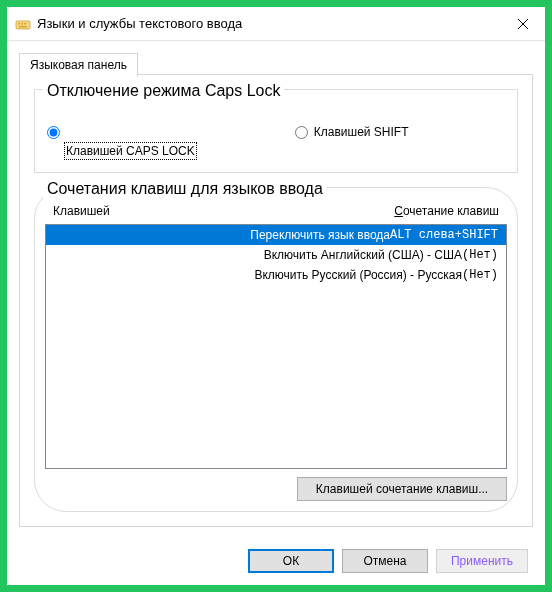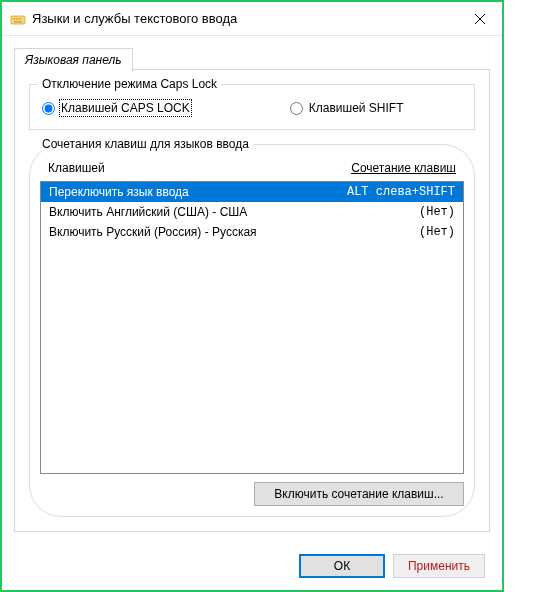--- a/index.html
+++ b/index.html
@@ -7,23 +7,23 @@
     margin: 0;
     font-family: "Segoe UI", Tahoma, sans-serif;
     font-size: 12px;
     background: #fff;
     color: #000;
     width: 552px;
     height: 592px;
     overflow: hidden;
   }
   .window {
-    width: 504px;
+    width: 552px;
     height: 592px;
-    border: 2px solid #22c55e;
+    border: 7px solid #22c55e;
     background: #fff;
     display: flex;
     flex-direction: column;
   }
   .titlebar {
     height: 34px;
     display: flex;
     align-items: center;
     padding: 0 0 0 8px;
     border-bottom: 1px solid #e5e5e5;
@@ -68,21 +68,20 @@
     padding: 4px 10px 5px 10px;
     font-size: 12px;
     background: #fff;
     position: relative;
     cursor: default;
   }
   .tab.inactive {
     background: #fff;
     color: #000;
     top: 2px;
-    font-style: italic;
   }
   .tab.active {
     background: #fff;
     border-bottom: 1px solid #fff;
     padding: 5px 12px 6px 12px;
     z-index: 3;
   }
   .tabpanel {
     border: 1px solid #d6d6d6;
     background: #fff;
@@ -98,21 +97,21 @@
     border: 1px solid #dcdcdc;
     position: relative;
     padding: 12px 10px 10px 10px;
   }
   .groupbox > .legend {
     position: absolute;
     top: -8px;
     left: 8px;
     background: #fff;
     padding: 0 4px;
-    font-size: 12px;
+    font-size: 16px;
     color: #000;
   }
   .radios {
     display: flex;
     gap: 100px;
     align-items: center;
     padding: 4px 2px 4px 2px;
   }
   .radio {
     display: flex;
@@ -120,49 +119,50 @@
     gap: 6px;
   }
   .radio input[type=radio] {
     width: 13px;
     height: 13px;
     margin: 0;
   }
   .radio.focused label {
     outline: 1px dotted #000;
     outline-offset: 1px;
+    margin-top: 38px;
   }
   .hotkey-group {
     flex: 1;
     display: flex;
     flex-direction: column;
     border-radius: 32px;
   }
   .list-header {
     display: flex;
     padding: 4px 8px 4px 8px;
     font-size: 12px;
   }
   .list-header .col-action { flex: 1; }
-  .list-header .col-shortcut { text-align: right; text-decoration: underline; }
+  .list-header .col-shortcut { text-align: right; }
   .underline-first::first-letter { text-decoration: underline; }
   .listview {
     border: 1px solid #828790;
     background: #fff;
     flex: 1;
     margin: 2px 0 8px 0;
     overflow: hidden;
   }
   .listrow {
     display: flex;
     padding: 3px 8px 3px 8px;
     font-size: 12px;
     align-items: center;
   }
-  .listrow .c1 { flex: 1; white-space: nowrap; overflow: hidden; text-overflow: ellipsis; }
+  .listrow .c1 { flex: 1; white-space: nowrap; overflow: hidden; text-overflow: ellipsis; text-align: right; }
   .listrow .c2 { text-align: right; white-space: nowrap; font-family: Liberation Mono, monospace; }
   .listrow.selected {
     background: #0078d7;
     color: #fff;
   }
   .btn-row {
     display: flex;
     justify-content: flex-end;
   }
   .btn {
@@ -172,21 +172,21 @@
     padding: 4px 14px;
     min-width: 86px;
     height: 24px;
     display: inline-flex;
     align-items: center;
     justify-content: center;
     cursor: default;
   }
   .btn.wide { min-width: 210px; padding: 4px 10px; }
   .btn.default { border: 1px solid #0078d7; box-shadow: inset 0 0 0 1px #0078d7; }
-  .btn.disabled { color: #b91c1c; border-color: #d0d0d0; background: #efefef; }
+  .btn.disabled { color: #8b5cf6; border-color: #d0d0d0; background: #efefef; }
   .footer {
     display: flex;
     justify-content: flex-end;
     gap: 8px;
     padding: 12px 17px 12px 12px;
     border-top: none;
   }
   .kb-icon-bg { fill:#f5d97a; }
   .kb-icon-fg { fill:#d9a23a; }
 </style>
@@ -253,26 +253,27 @@
             <div class="c1">Включить Английский (США) - США</div>
             <div class="c2">(Нет)</div>
           </div>
           <div class="listrow">
             <div class="c1">Включить Русский (Россия) - Русская</div>
             <div class="c2">(Нет)</div>
           </div>
         </div>
 
         <div class="btn-row">
-          <div class="btn wide">Включить сочетание клавиш...</div>
+          <div class="btn wide">Клавишей сочетание клавиш...</div>
         </div>
       </div>
 
     </div>
 
   </div>
 
   <div class="footer">
     <div class="btn default">ОК</div>
+    <div class="btn">Отмена</div>
     <div class="btn disabled">Применить</div>
   </div>
 
 </div>
 
 </body></html>

